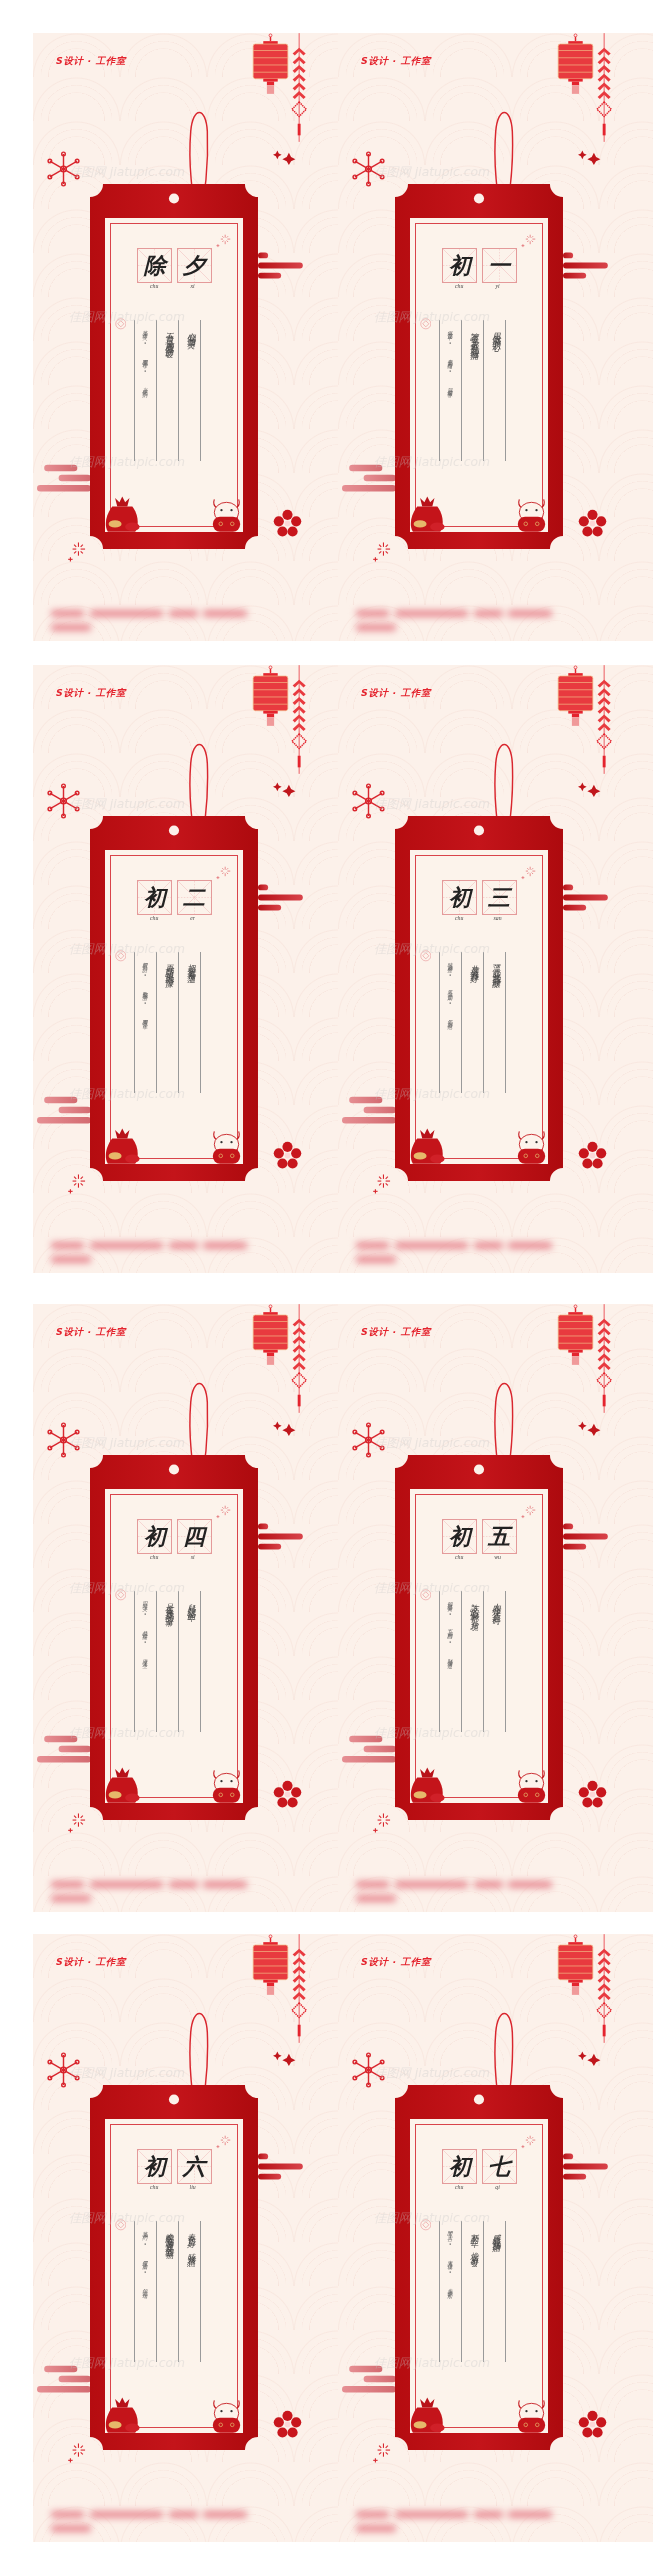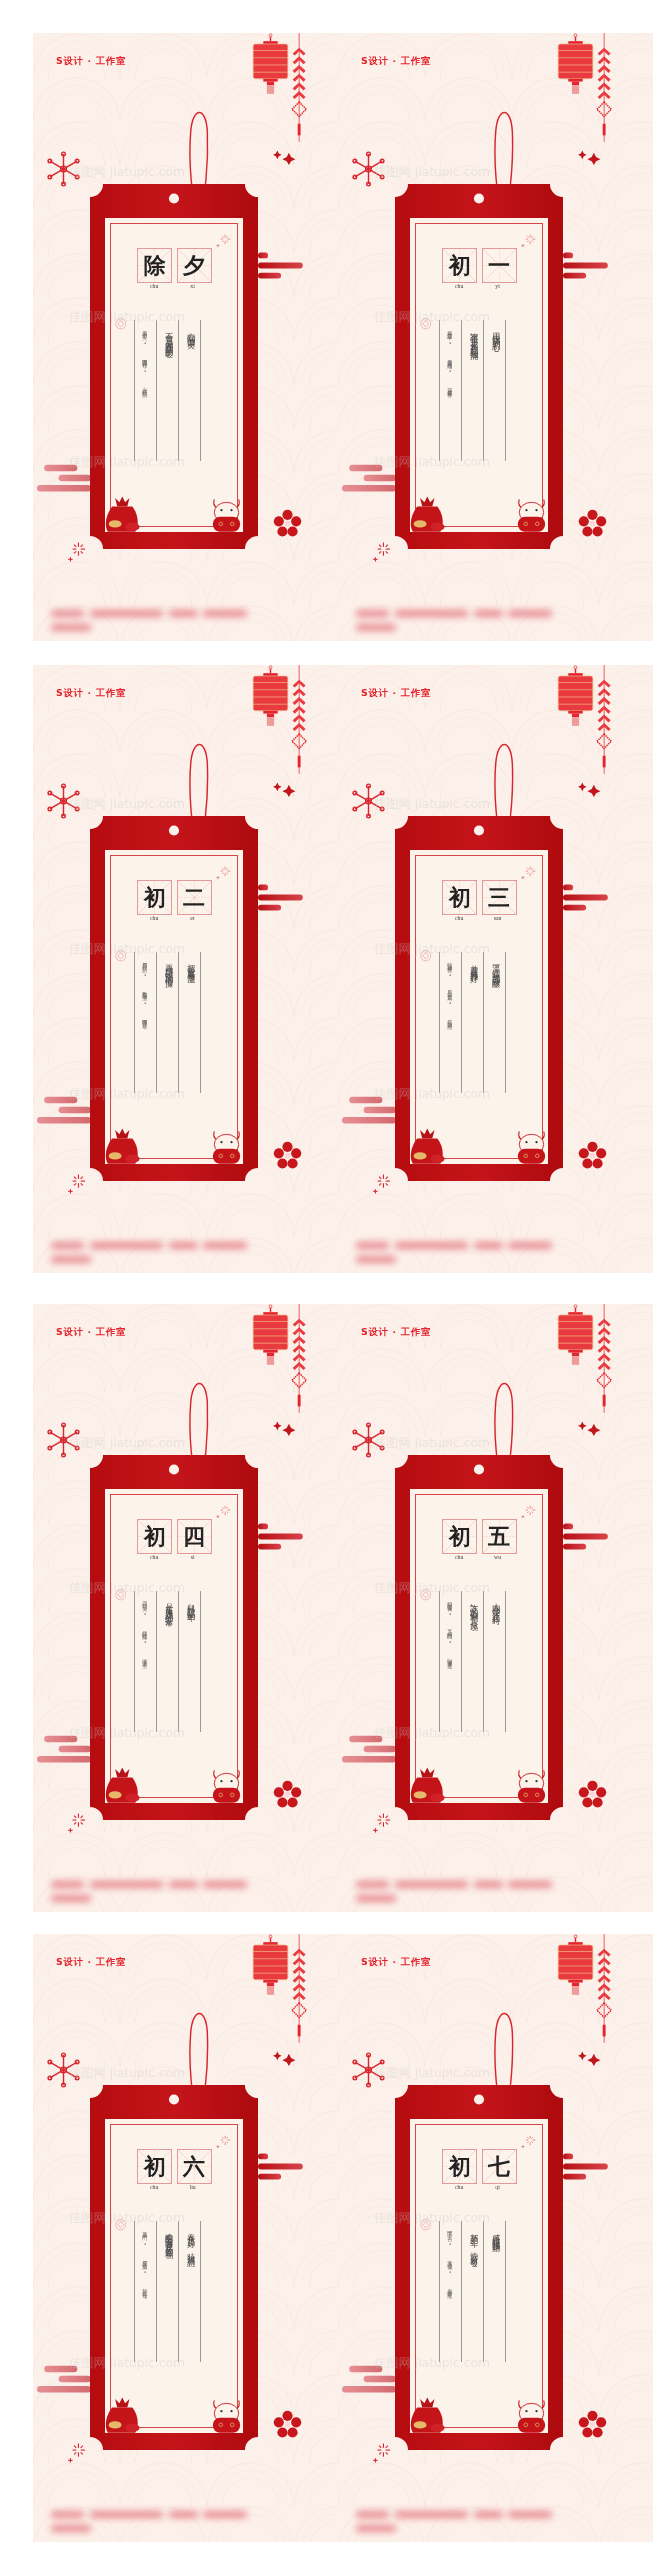--- a/index.html
+++ b/index.html
@@ -1,17 +1,17 @@
 <!DOCTYPE html>
 <html style="font-size:11.6px"><head>
 <meta charset="utf-8">
 <style>
   html,body{margin:0;padding:0;background:#ffffff;}
   body{width:653px;height:2576px;position:relative;overflow:hidden;font-family:"DejaVu Serif",serif;}
-  .panel{position:absolute;width:337px;height:608px;background:#fcf1ea;overflow:hidden;}
+  .panel{position:absolute;width:337px;height:608px;background:#fcf1ea;overflow:hidden;font-style:italic;}
   .panel .pattern{position:absolute;inset:0;
     background-image:
       radial-gradient(circle at 50% 100%, transparent 28px, rgba(236,200,190,0.35) 28px, transparent 29px, transparent 35px, rgba(236,200,190,0.3) 36px, transparent 36px, transparent 42px, rgba(236,200,190,0.25) 43px, transparent 44px);
     background-size:87px 44px;opacity:.9;}
   .logo{position:absolute;left:23px;top:22px;color:#e4242e;font-family:"DejaVu Sans",sans-serif;font-size:9.4px;letter-spacing:0.7px;font-weight:bold;}
   .lantern{position:absolute;left:218px;top:0;width:39px;height:69px;}
   .firecracker{position:absolute;left:256px;top:0;width:20.3px;height:109px;}
   .snowflake{position:absolute;left:14px;top:118px;width:33px;height:36px;}
   .sparkles{position:absolute;left:240px;top:116px;width:26px;height:16px;}
   .string{position:absolute;left:131px;top:69px;width:65px;height:131px;}

